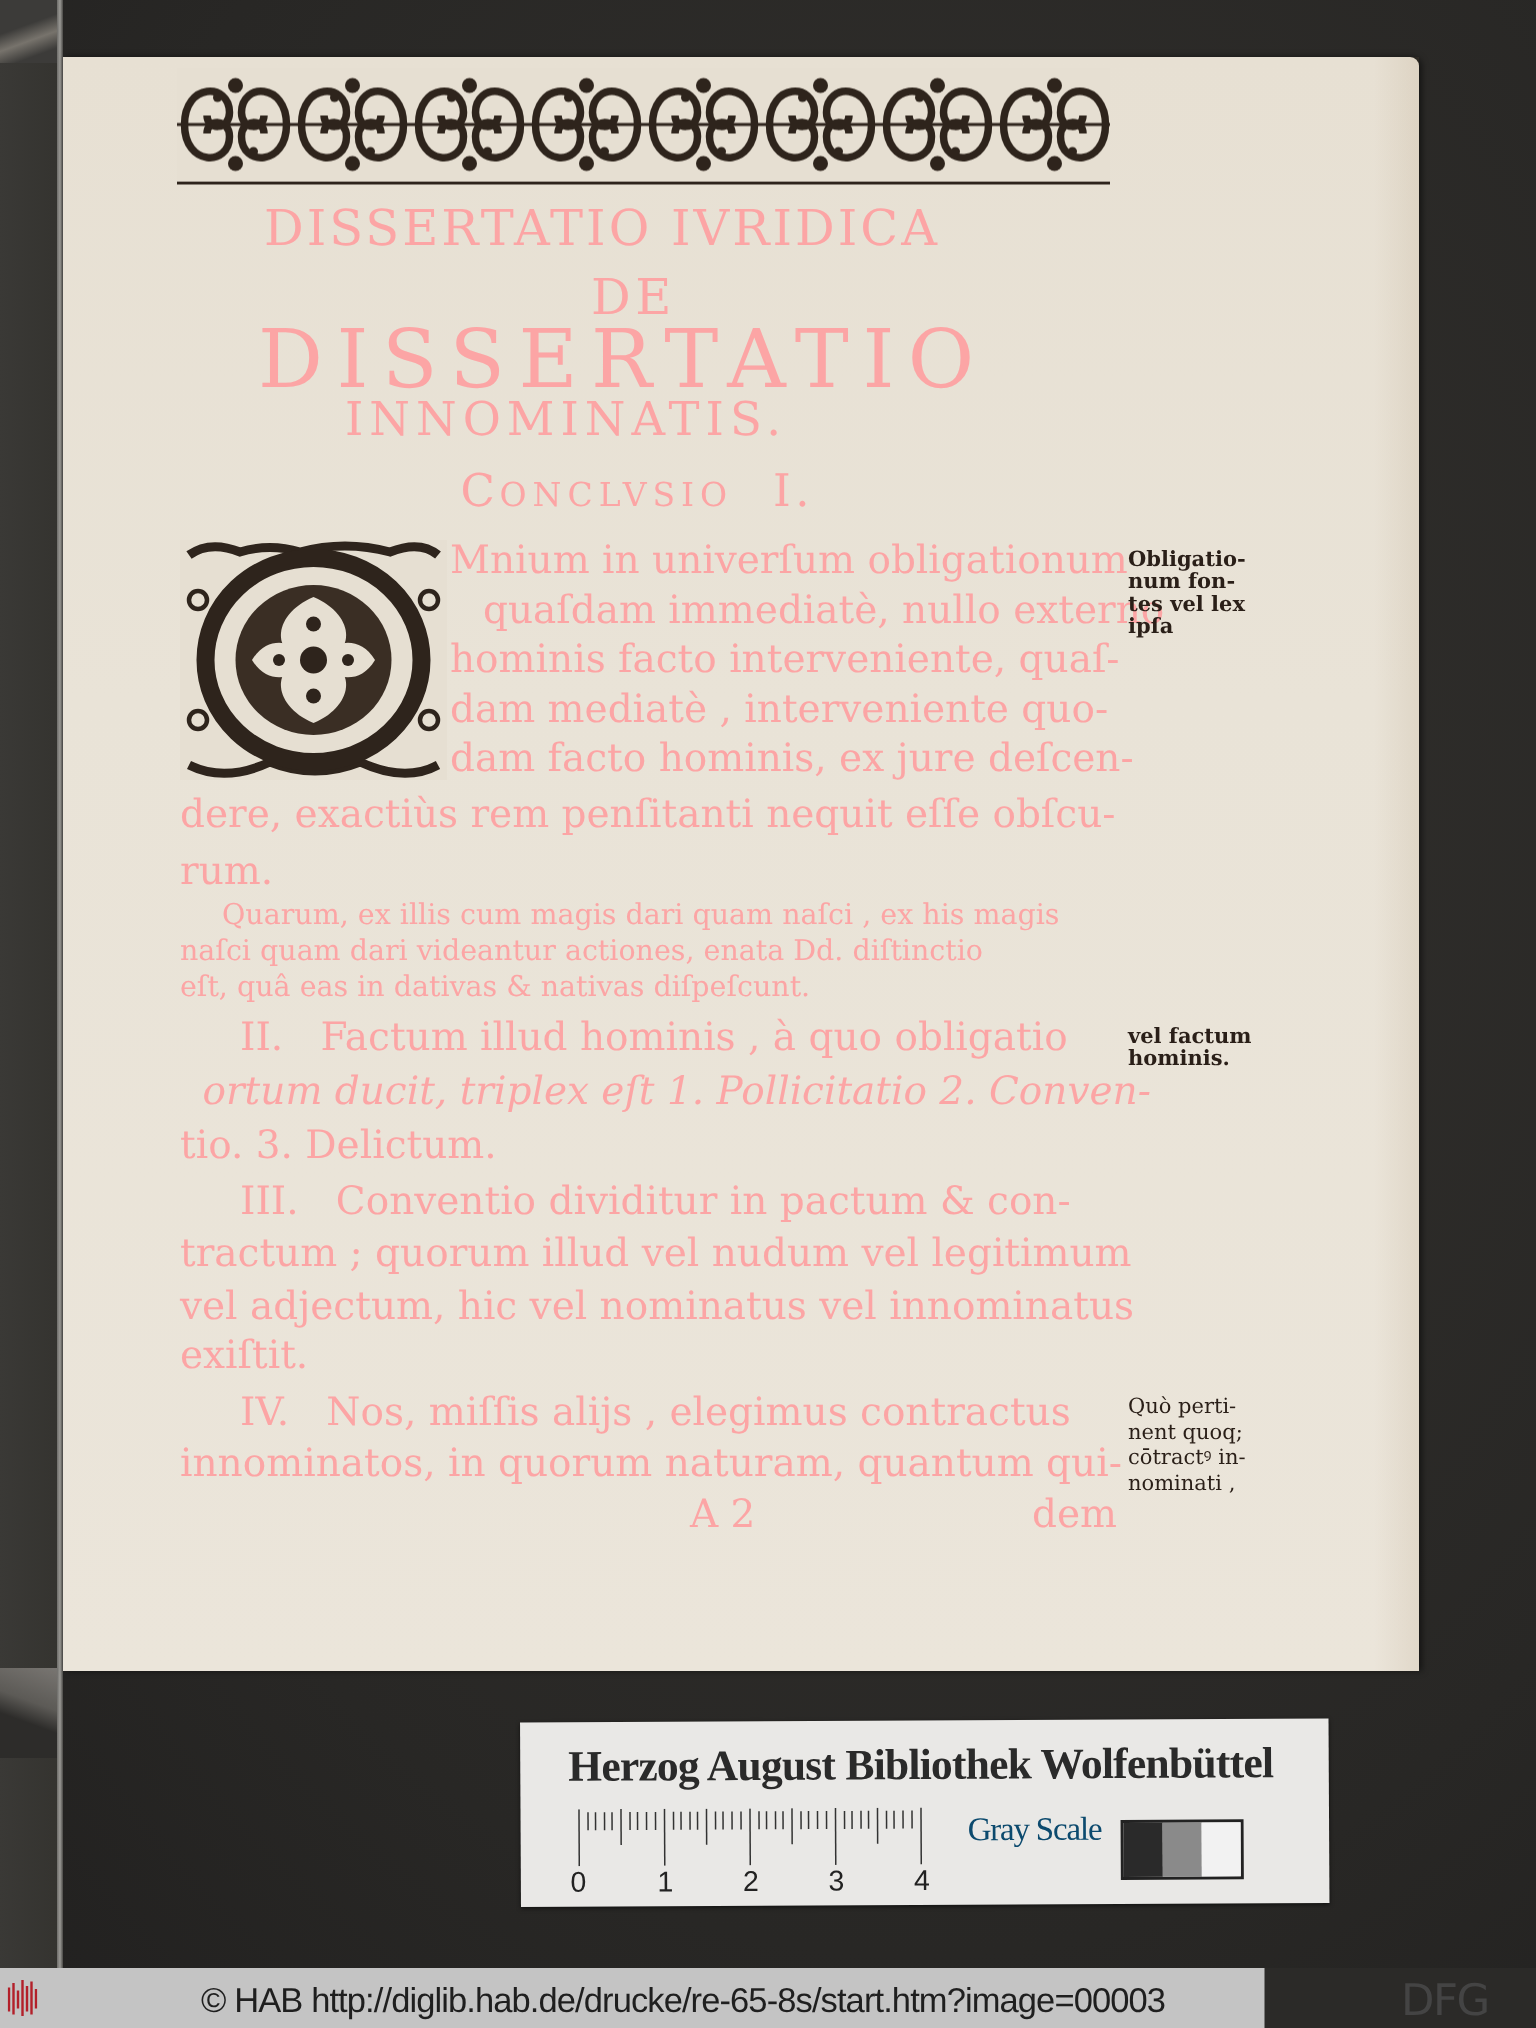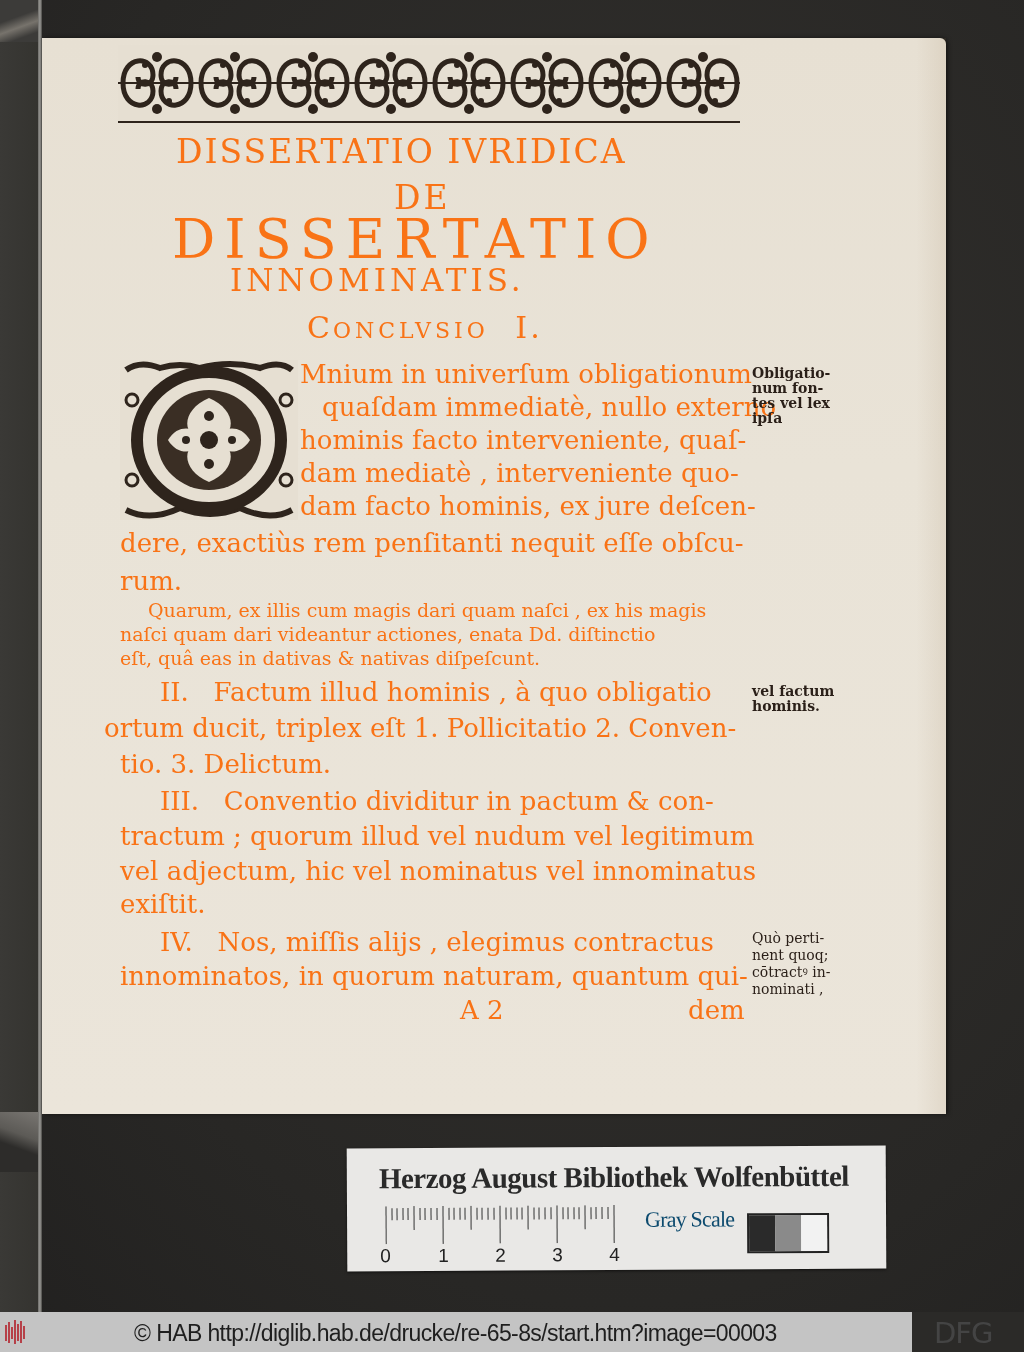--- a/index.html
+++ b/index.html
@@ -11,40 +11,40 @@
   .glass-top{position:absolute;left:0;top:0;width:42px;height:42px;background:linear-gradient(160deg,#3c3b39 40%,#77736c 60%,#3c3b39 80%);}
   .glass-bot{position:absolute;left:0;top:1112px;width:42px;height:60px;background:linear-gradient(200deg,#7a7773 0%,#5c5a56 40%,#2d2c2a 60%);}
   .page{position:absolute;left:42px;top:38px;width:904px;height:1076px;
         background:linear-gradient(180deg,#e7e0d3 0%,#e9e3d7 40%,#ebe5da 100%);
         border-top-right-radius:6px;box-shadow:2px 0 4px rgba(0,0,0,.5);}
   .page::after{content:"";position:absolute;right:0;top:0;width:30px;height:100%;
         background:linear-gradient(90deg,rgba(0,0,0,0),rgba(150,120,80,.12));}
   .ornament{position:absolute;left:118px;top:45px;width:622px;height:76px;
         border-bottom:2px solid #2e241c;}
   .ornament svg{width:100%;height:100%;}
-  .t{position:absolute;color:#f97316;white-space:nowrap;}
+  .t{position:absolute;color:#fca5a5;white-space:nowrap;}
   .title1{left:176px;top:132px;font-size:33px;letter-spacing:2px;}
   .title2{left:394px;top:178px;font-size:33px;letter-spacing:3px;}
   .title3{left:172px;top:208px;font-size:54px;letter-spacing:9px;}
   .title4{left:230px;top:262px;font-size:31px;letter-spacing:4px;}
   .concl{left:307px;top:310px;font-size:30px;letter-spacing:3px;text-align:center;}
   .concl .sc{font-size:22px;letter-spacing:4px;}
   .dropcap{position:absolute;left:120px;top:360px;width:178px;height:160px;}
   .body{font-size:26px;line-height:33px;}
   .small{font-size:19px;line-height:23px;}
   .marg{font-size:14px;line-height:15px;font-weight:bold;color:#2a1f18;}
   .marg2{font-size:14px;line-height:17px;color:#2a1f18;}
   .scalecard{position:absolute;left:347px;top:1147px;width:539px;height:123px;background:#e9e8e6;transform:rotate(-0.3deg);box-shadow:0 1px 3px rgba(0,0,0,.6);}
   .sc-title{position:absolute;left:32px;top:14px;font-family:"Liberation Serif",serif;font-weight:bold;font-size:29px;color:#2a2a2a;letter-spacing:-0.5px;}
   .ruler{position:absolute;left:38px;top:58px;width:230px;height:38px;}
   .ruler-num{position:absolute;top:97px;font-family:"Liberation Sans",sans-serif;font-size:19px;color:#222;}
   .gs-label{position:absolute;left:298px;top:60px;font-family:Liberation Serif, serif;font-size:22px;color:#0c4a6e;letter-spacing:-0.8px;}
   .gs-box{position:absolute;left:400px;top:67px;width:78px;height:36px;border:2px solid #222;display:flex;}
   .gs-box div{flex:1;}
-  .footer{position:absolute;left:0;top:1312px;width:912px;height:40px;background:#c4c4c4;}
+  .footer{position:absolute;left:0;top:1312px;width:843px;height:40px;background:#c4c4c4;}
   .f-logo{position:absolute;left:5px;top:7px;width:20px;height:26px;}
   .f-text{position:absolute;left:134px;top:8px;font-family:"Liberation Sans",sans-serif;font-size:23px;color:#1f1f1f;letter-spacing:-0.6px;}
   .f-dfg{position:absolute;left:934px;top:4px;font-family:"DejaVu Sans",sans-serif;font-weight:normal;font-size:29px;color:#444;letter-spacing:-1px;}
 </style>
 </head>
 <body>
 
 <div class="bg"></div>
 <div class="glass"></div>
 <div class="glass-top"></div>
@@ -111,21 +111,21 @@
 <div class="t body" style="left:300px;top:457px;">dam mediatè , interveniente quo-</div>
 <div class="t body" style="left:300px;top:490px;">dam facto hominis, ex jure deſcen-</div>
 <div class="t body" style="left:120px;top:527px;">dere, exactiùs rem penſitanti nequit eſſe obſcu-</div>
 <div class="t body" style="left:120px;top:565px;">rum.</div>
 
 <div class="t small" style="left:148px;top:599px;">Quarum, ex illis cum magis dari quam naſci , ex his magis</div>
 <div class="t small" style="left:120px;top:623px;">naſci quam dari videantur actiones, enata Dd. diſtinctio</div>
 <div class="t small" style="left:120px;top:647px;">eſt, quâ eas in dativas &amp; nativas diſpeſcunt.</div>
 
 <div class="t body" style="left:160px;top:676px;white-space:pre;">II.   Factum illud hominis , à quo obligatio</div>
-<div class="t body" style="left:104px;top:712px;">ortum ducit, triplex eſt 1. Pollicitatio 2. Conven-</div>
+<div class="t body" style="left:135px;top:712px;font-style:italic;">ortum ducit, triplex eſt 1. Pollicitatio 2. Conven-</div>
 <div class="t body" style="left:120px;top:748px;">tio. 3. Delictum.</div>
 
 <div class="t body" style="left:160px;top:785px;white-space:pre;">III.   Conventio dividitur in pactum &amp; con-</div>
 <div class="t body" style="left:120px;top:820px;">tractum ; quorum illud vel nudum vel legitimum</div>
 <div class="t body" style="left:120px;top:855px;">vel adjectum, hic vel nominatus vel innominatus</div>
 <div class="t body" style="left:120px;top:888px;">exiſtit.</div>
 
 <div class="t body" style="left:160px;top:926px;white-space:pre;">IV.   Nos, miſſis alijs , elegimus contractus</div>
 <div class="t body" style="left:120px;top:960px;">innominatos, in quorum naturam, quantum qui-</div>
 

